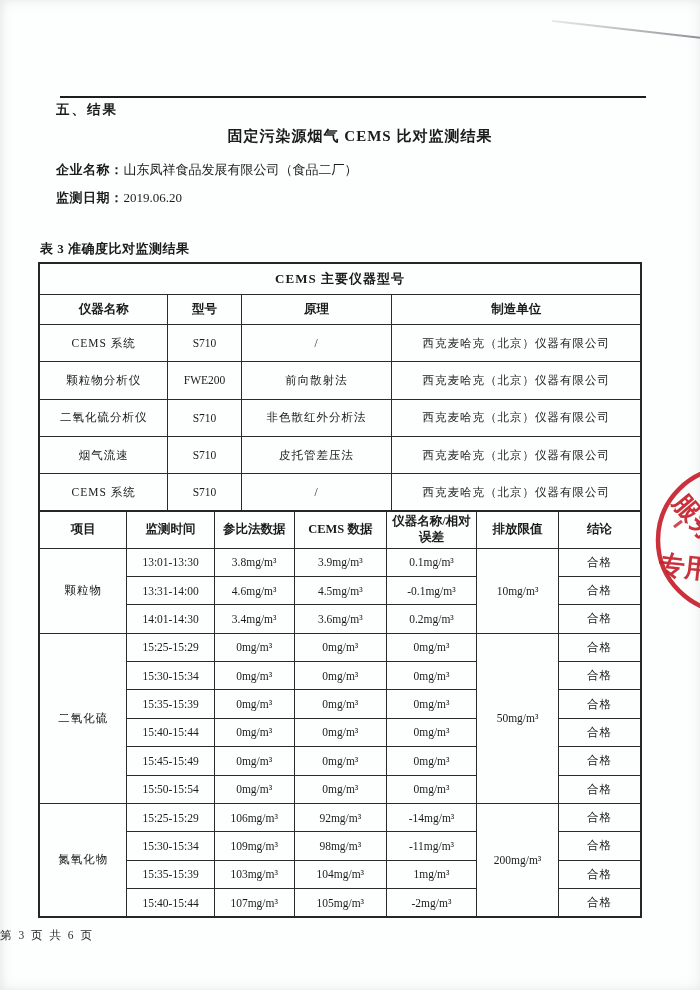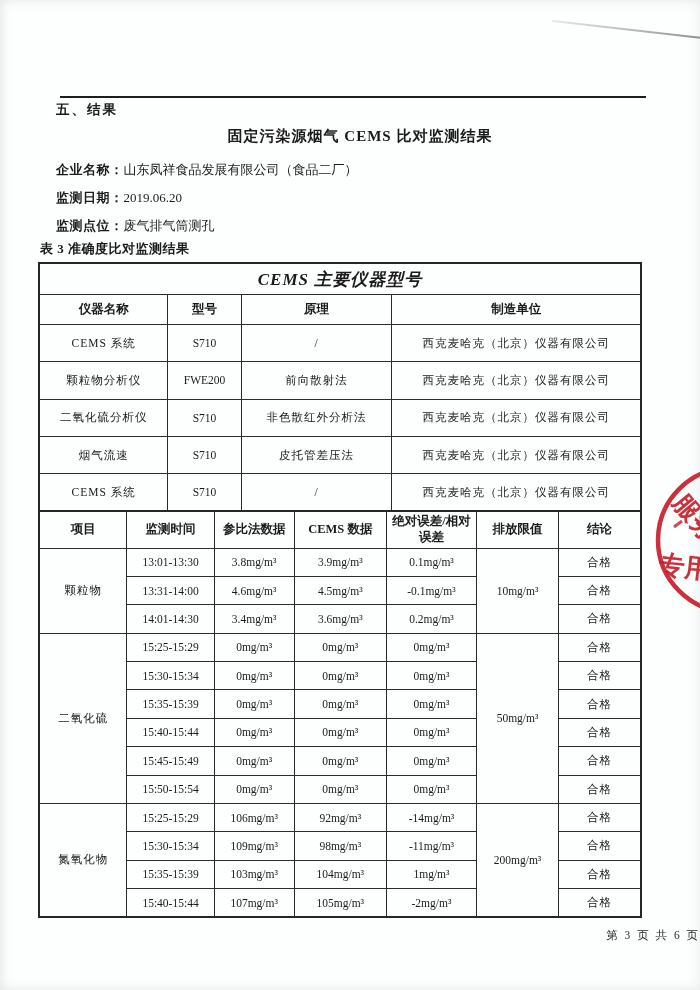--- a/index.html
+++ b/index.html
@@ -28,30 +28,30 @@
   .table-caption{position:absolute;top:240px;left:40px;font-size:13px;font-weight:bold;letter-spacing:.5px;}
   .tables{position:absolute;top:262px;left:38px;width:604px;}
   table{border-collapse:collapse;table-layout:fixed;width:604px;}
   .tbl{border:2px solid #262626;}
   .tbl th,.tbl td{
     border:1px solid #2b2b2b;text-align:center;vertical-align:middle;
     padding:0 2px;font-size:11.5px;overflow:hidden;
   }
   .tbl th{font-size:12.5px;font-weight:bold;}
   #tbl1{height:250px;}
-  #tbl1 .title-row th{height:30px;font-size:17px;letter-spacing:1px;font-style:italic;}
+  #tbl1 .title-row th{height:30px;font-size:13px;letter-spacing:1px;}
   #tbl1 .head-row th{height:29px;}
   #tbl1 tbody tr{height:35px;}
   #tbl2{height:408px;margin-top:-2px;}
   #tbl2 thead tr{height:37px;margin-top:48px;}
   #tbl2 thead th{line-height:1.25;}
   #tbl2 tbody tr{height:28px;}
   .cn{font-size:12px;letter-spacing:1px;}
   .footer{
-    position:absolute;top:928px;left:0;width:100%;text-align:right;
+    position:absolute;top:928px;left:0;width:100%;text-align:left;
     font-size:11.5px;letter-spacing:2px;color:#2a2a2a;
   }
   .stamp{position:absolute;left:652px;top:455px;width:160px;height:175px;pointer-events:none;}
 </style>
 </head>
 <body>
 
 <div class="page">
 
   <div class="scan-line"></div>
@@ -60,23 +60,20 @@
 
   <div class="section-heading">五、结果</div>
   <div class="doc-title">固定污染源烟气 CEMS 比对监测结果</div>
 
   <div class="fields">
     <div class="field-row">
       <span class="field-label">企业名称：</span><span class="field-value">山东凤祥食品发展有限公司（食品二厂）</span>
     </div>
     <div class="field-row">
       <span class="field-label">监测日期：</span><span class="field-value">2019.06.20</span>
-    </div>
-    <div class="field-row">
-      <span class="field-label">监测点位：</span><span class="field-value">废气排气筒测孔</span>
     </div>
   </div>
 
   <div class="table-caption">表 3 准确度比对监测结果</div>
 
   <div class="tables">
     <table id="tbl1" class="tbl">
       <colgroup>
         <col style="width:21.4%">
           <col style="width:12.2%">
@@ -137,21 +134,21 @@
           <col style="width:15.0%">
           <col style="width:13.6%">
           <col style="width:13.7%">
       </colgroup>
       <thead>
         <tr>
           <th>项目</th>
           <th>监测时间</th>
           <th>参比法数据</th>
           <th>CEMS 数据</th>
-          <th>绝对误差/相对误差</th>
+          <th>仪器名称/相对误差</th>
           <th>排放限值</th>
           <th>结论</th>
         </tr>
       </thead>
       <tbody>
           <tr>
             <td class="cn" rowspan="3">颗粒物</td>
             <td>13:01-13:30</td>
             <td>3.8mg/m³</td>
             <td>3.9mg/m³</td>

